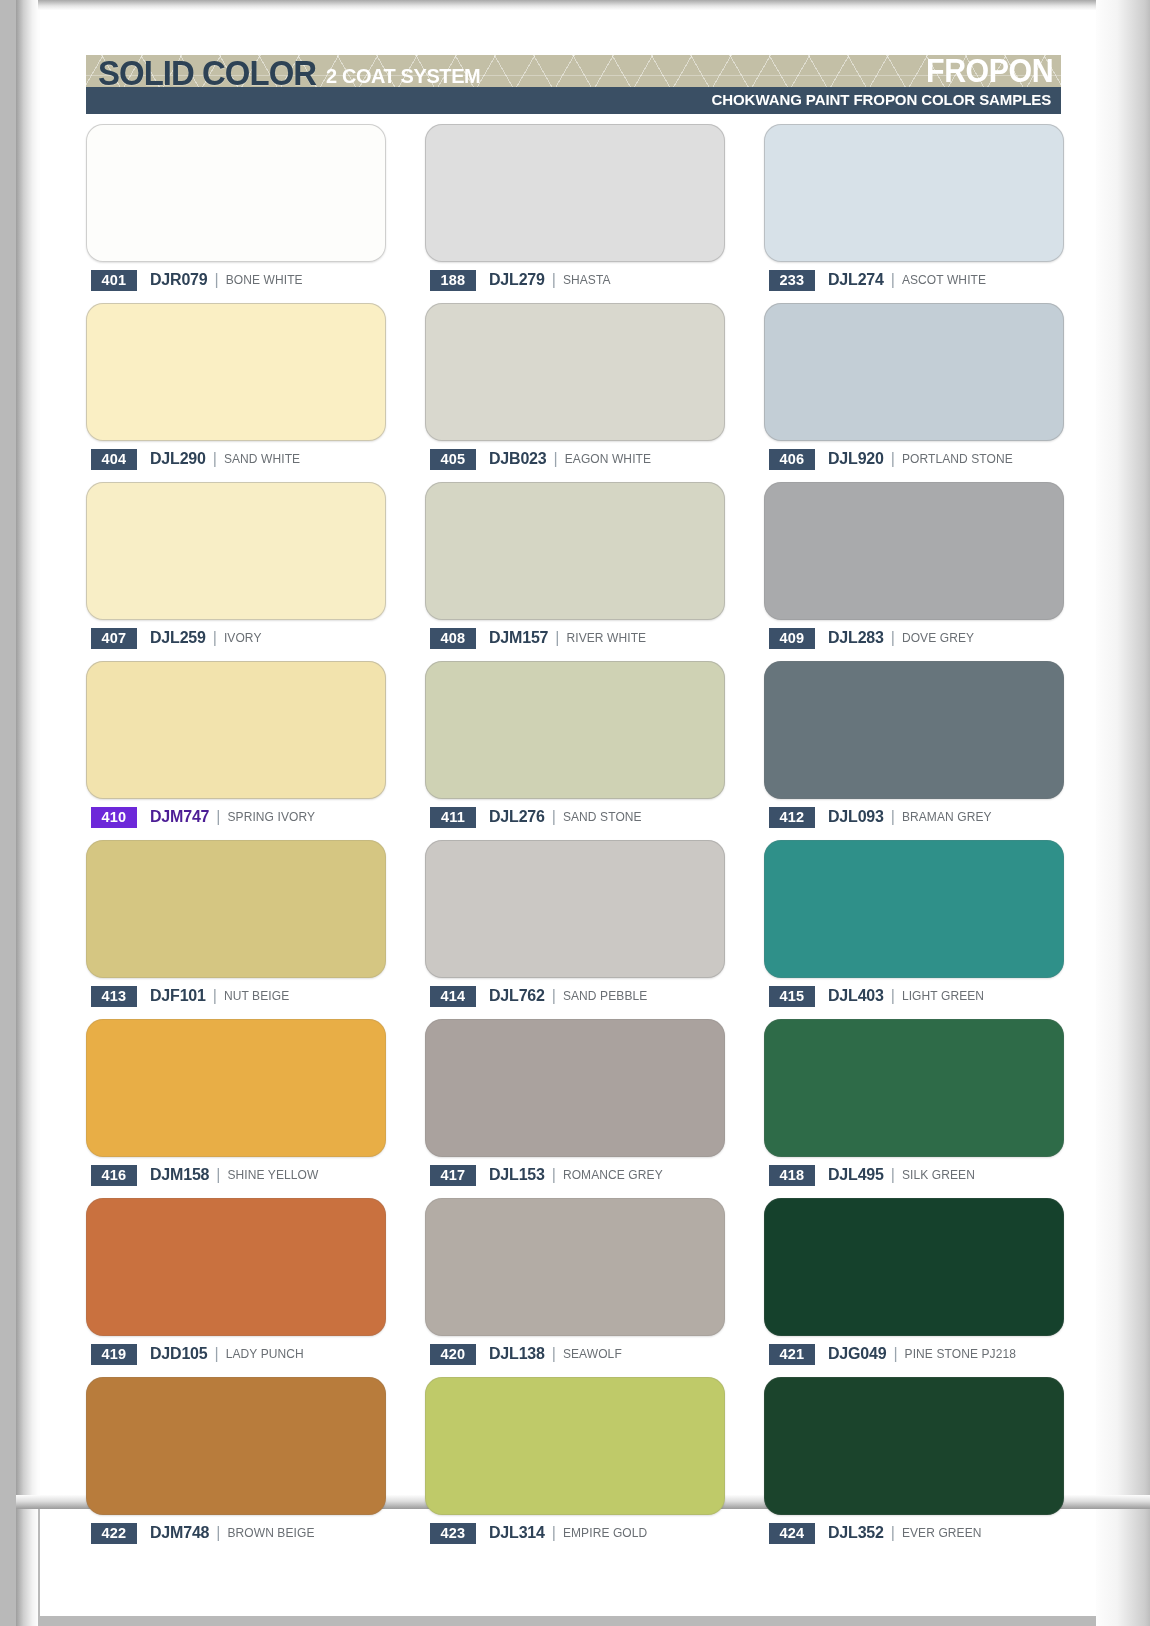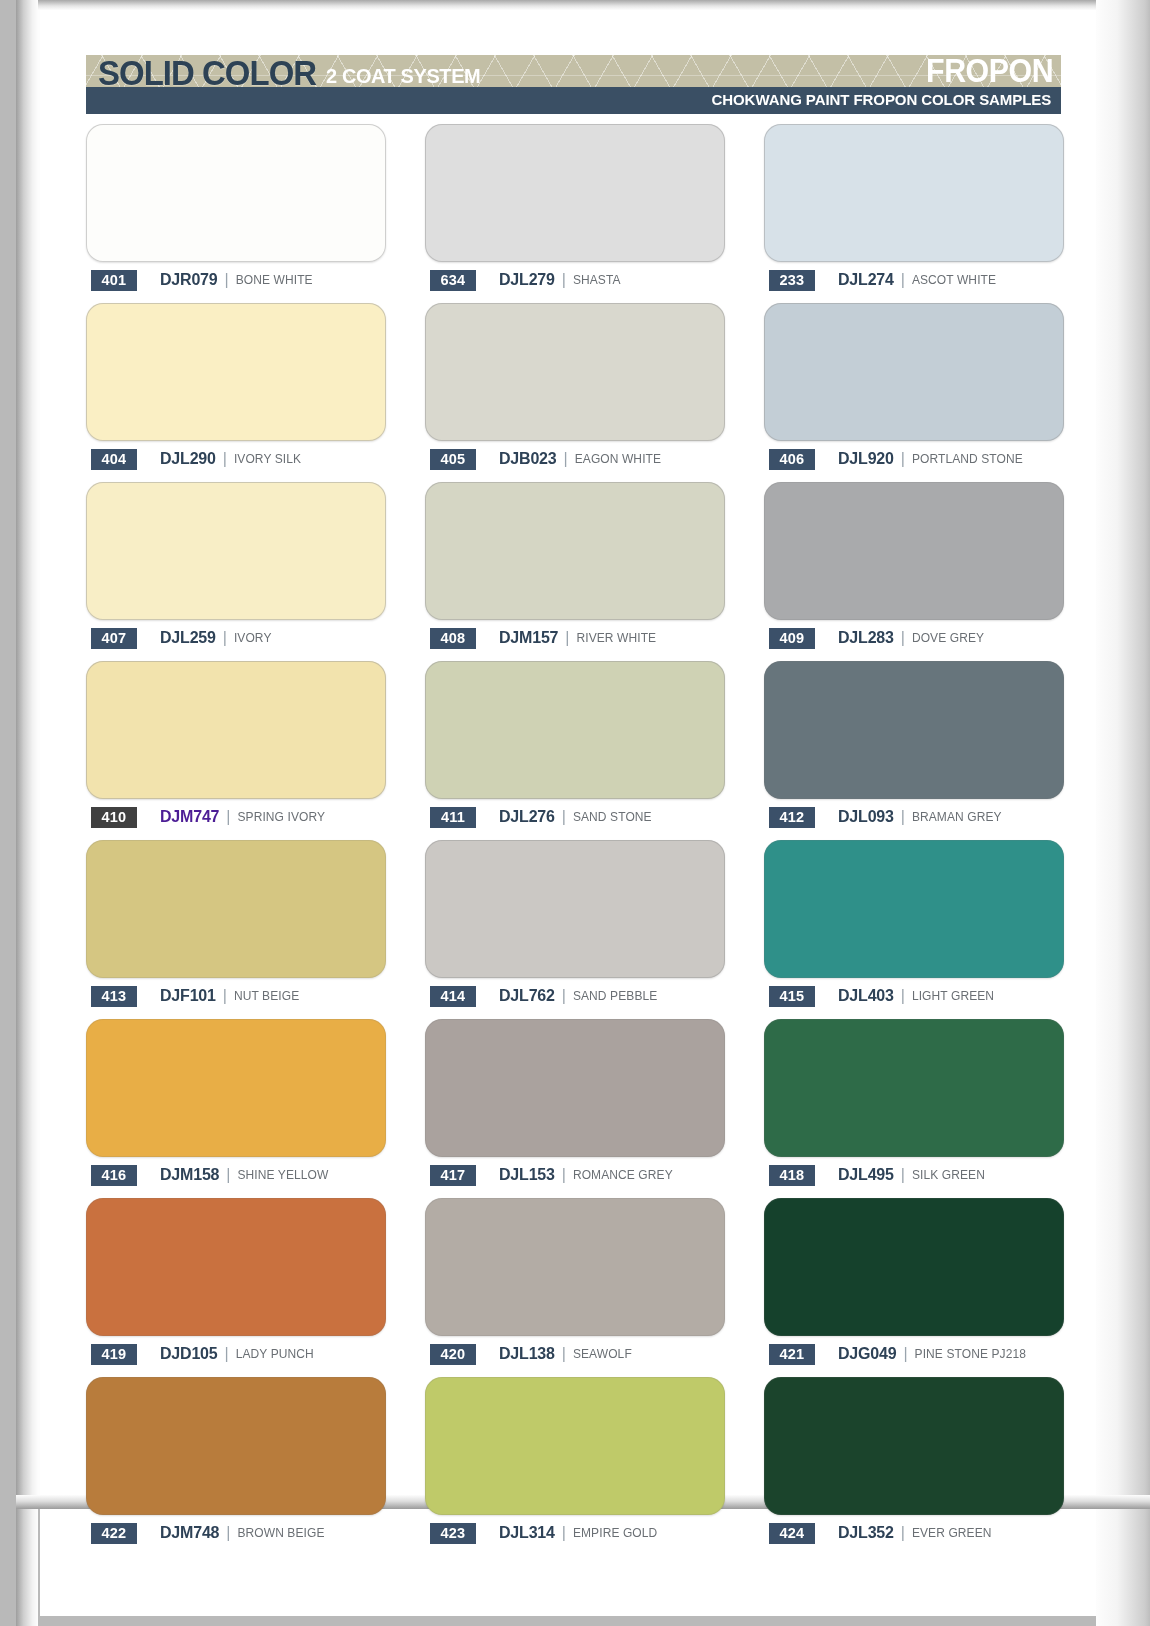--- a/index.html
+++ b/index.html
@@ -102,23 +102,23 @@
     display:flex;align-items:center;height:22px;
     white-space:nowrap;
   }
   .num{
     display:inline-flex;align-items:center;justify-content:center;
     min-width:46px;height:21px;padding:0 6px;
     background:#3b5069;color:#ffffff;
     font-size:14.5px;font-weight:bold;letter-spacing:.2px;
     box-sizing:border-box;
   }
-  .num.alt{background:#404040;}
+  .num.alt{background:#6d28d9;}
   .code{
-    margin-left:23px;
+    margin-left:13px;
     font-size:16px;font-weight:bold;color:#2e4257;letter-spacing:-.2px;
   }
   .code.alt{color:#4c1d95;}
   .sep{
     margin:0 7px;font-size:16px;color:#9aa4ad;font-weight:400;
   }
   .cname{
     font-size:12px;color:#6a6f74;letter-spacing:.1px;
   }
 </style>
@@ -148,42 +148,42 @@
         <div class="label">
           <span class="num">401</span>
           <span class="code">DJR079</span>
           <span class="sep">|</span>
           <span class="cname">BONE WHITE</span>
         </div>
       </div>
       <div class="cell">
         <div class="swatch pale" style="background: rgb(222, 222, 222);"></div>
         <div class="label">
-          <span class="num">634</span>
+          <span class="num">188</span>
           <span class="code">DJL279</span>
           <span class="sep">|</span>
           <span class="cname">SHASTA</span>
         </div>
       </div>
       <div class="cell">
         <div class="swatch pale" style="background: rgb(215, 225, 232);"></div>
         <div class="label">
           <span class="num">233</span>
           <span class="code">DJL274</span>
           <span class="sep">|</span>
           <span class="cname">ASCOT WHITE</span>
         </div>
       </div>
       <div class="cell">
         <div class="swatch pale" style="background: rgb(250, 239, 196);"></div>
         <div class="label">
           <span class="num">404</span>
           <span class="code">DJL290</span>
           <span class="sep">|</span>
-          <span class="cname">IVORY SILK</span>
+          <span class="cname">SAND WHITE</span>
         </div>
       </div>
       <div class="cell">
         <div class="swatch pale" style="background: rgb(217, 216, 206);"></div>
         <div class="label">
           <span class="num">405</span>
           <span class="code">DJB023</span>
           <span class="sep">|</span>
           <span class="cname">EAGON WHITE</span>
         </div>

